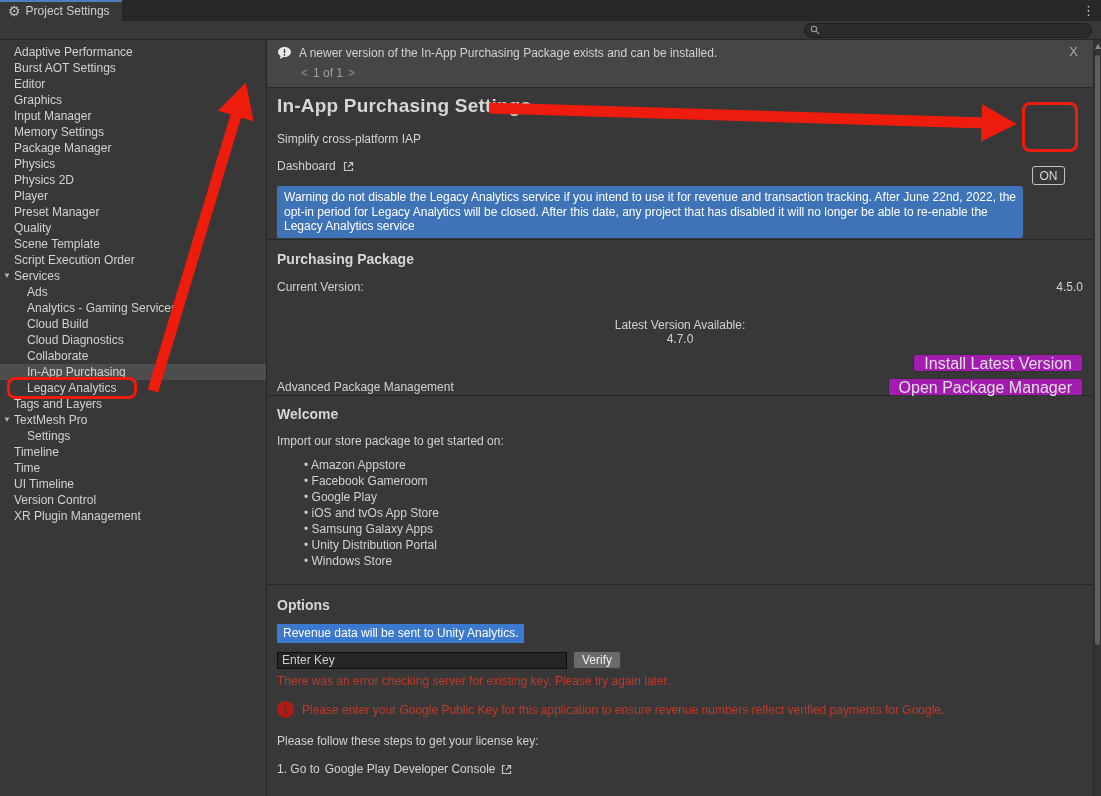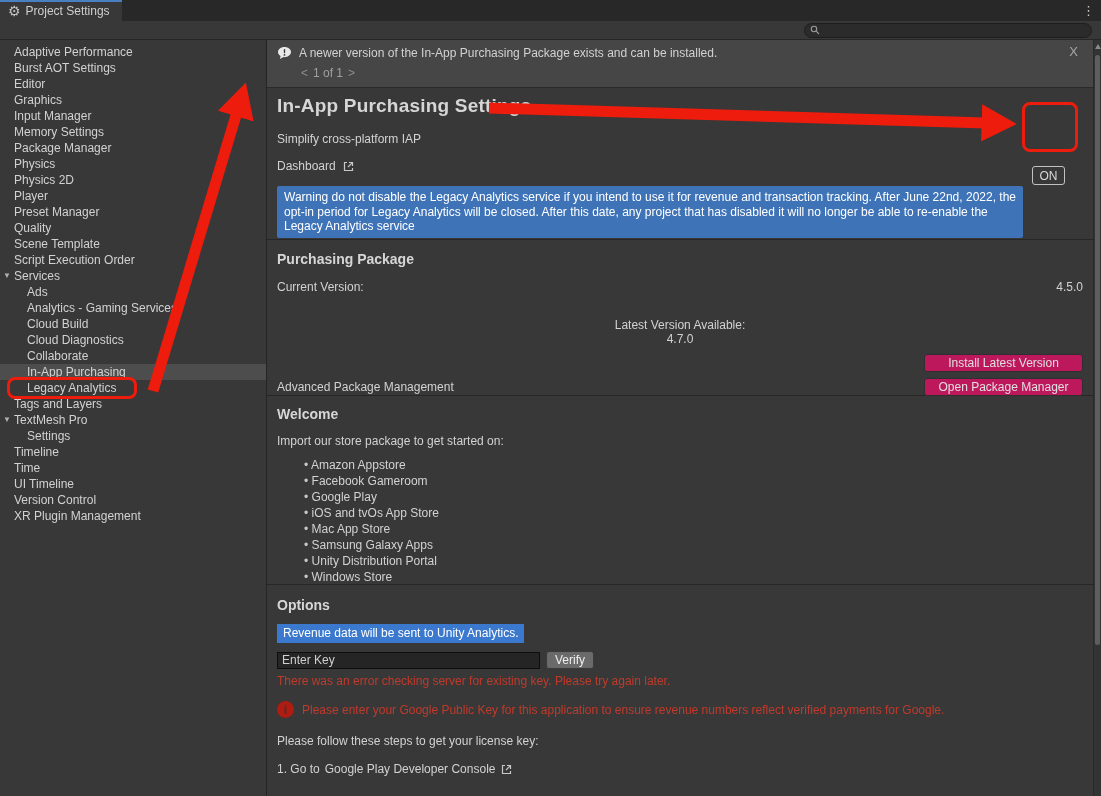--- a/index.html
+++ b/index.html
@@ -73,35 +73,35 @@
                border:1px solid #c2c2c2; border-radius:3px; background:transparent;
                color:#d8d8d8; font-size:12px; font-family:inherit; cursor:pointer;
                display:flex; align-items:center; justify-content:center; }
 
   .pkg-sec { padding-top:11px; height:155px; }
   .pkg-row { display:flex; justify-content:space-between; align-items:center; padding-right:0; }
   .row-cv { margin-top:13px; }
   .row-lv { margin-top:24px;flex-direction:column; }
   .btn-row { display:flex; justify-content:flex-end; margin-top:8px; }
   .adv-row { margin-top:6px; display:flex; justify-content:space-between; align-items:center; }
-  .gray-btn { min-width:159px; height:18px; background:#be185d; border:1px solid #303030;
-              border-radius:3px; color:#e0e0e0; font-size:12px; font-family:inherit;
+  .gray-btn { min-width:159px; height:18px; background:#a21caf; border:1px solid #303030;
+              border-radius:3px; color:#e0e0e0; font-size:16px; font-family:inherit;
               cursor:pointer; padding:0 10px; }
 
   .welcome-sec { padding-top:10px; height:188px; }
   .welcome-intro { margin-top:12px; }
   .store-list { list-style:none; margin:9px 0 0 27px; }
   .store-list li { line-height:16px; }
   .store-list li::before { content:"• "; color:#c8c8c8; }
 
   .options-sec { padding-top:12px; }
   .chip { display:inline-block; background:#3a79cd; color:#fff; padding:2px 6px 3px 6px;
           margin-top:11px; }
   .key-row { margin-top:8px; display:flex; gap:6px; align-items:center; }
-  .key-input { width:263px; height:17px; background:#252525; border:1px solid #0e0e0e;
+  .key-input { width:290px; height:17px; background:#252525; border:1px solid #0e0e0e;
                color:#cfcfcf; font-size:12px; font-family:inherit; padding:0 4px; outline:none; }
   .verify-btn { height:18px; background:#6a6a6a; border:1px solid #3a3a3a; border-radius:3px;
                 color:#f0f0f0; font-size:12px; font-family:inherit; padding:0 8px; cursor:pointer; }
   .err-text { margin-top:5px; color:#c03a2b; }
   .notice-row { margin-top:13px; display:flex; align-items:center; gap:8px; }
   .err-icon { width:17px; height:17px; border-radius:50%; background:#b01b12; color:#383838;
               font-weight:bold; font-size:12px; display:flex; align-items:center;
               justify-content:center; flex-shrink:0; }
   .notice-text { color:#c03a2b; }
   .steps-intro { margin-top:16px; }
@@ -360,21 +360,20 @@
         <div class="welcome-intro">Import our store package to get started on:</div>
         <ul class="store-list" id="store-list">
         <li>Amazon Appstore</li>
 
         <li>Facebook Gameroom</li>
 
         <li>Google Play</li>
 
         <li>iOS and tvOs App Store</li>
 
-        <li>Mac App Store</li>
 
         <li>Samsung Galaxy Apps</li>
 
         <li>Unity Distribution Portal</li>
 
         <li>Windows Store</li>
       </ul>
       </div>
 
       <hr class="sep">

